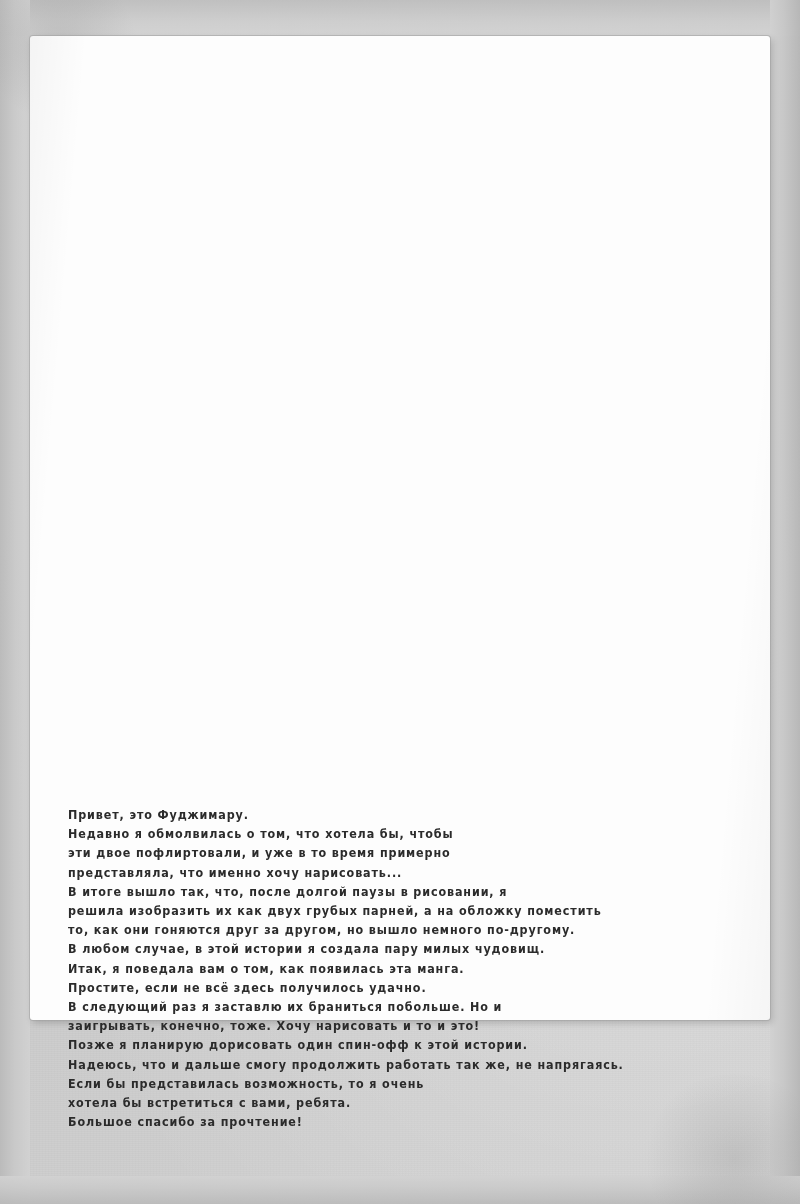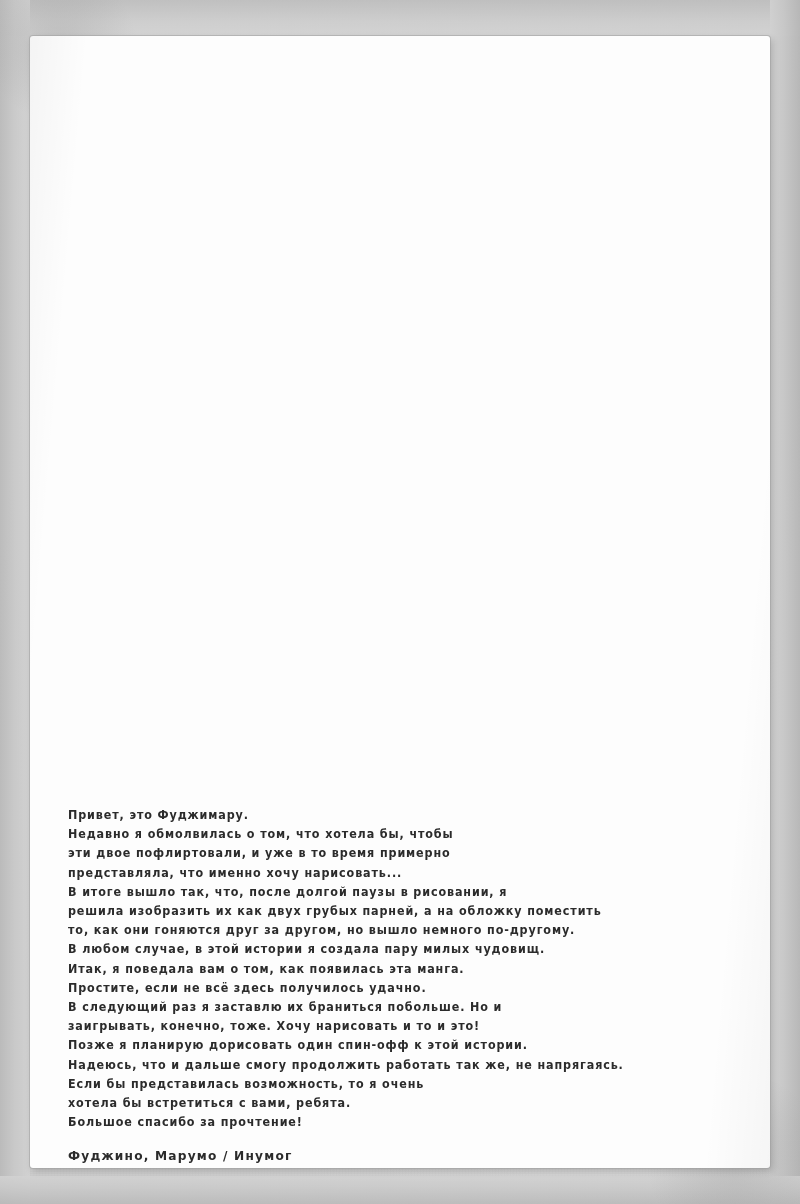--- a/index.html
+++ b/index.html
@@ -29,21 +29,21 @@
     background-image:
       repeating-linear-gradient(0deg, rgba(0,0,0,0.03) 0px, rgba(0,0,0,0.03) 1px, rgba(255,255,255,0.03) 1px, rgba(255,255,255,0.03) 2px),
       repeating-linear-gradient(90deg, rgba(0,0,0,0.025) 0px, rgba(0,0,0,0.025) 1px, rgba(255,255,255,0.02) 1px, rgba(255,255,255,0.02) 3px);
     pointer-events: none;
   }
   .paper {
     position: absolute;
     left: 30px;
     top: 36px;
     width: 740px;
-    height: 1132px;
+    height: 984px;
     background: #fdfdfd;
     border-radius: 3px;
     box-shadow:
       0 0 0 1px rgba(160,160,160,0.55),
       2px 3px 7px rgba(0,0,0,0.18);
   }
   .paper-inner-shade {
     position: absolute;
     inset: 0;
     border-radius: 3px;
@@ -160,17 +160,16 @@
       <div class="aw-line">В следующий раз я заставлю их браниться побольше. Но и</div>
       <div class="aw-line">заигрывать, конечно, тоже. Хочу нарисовать и то и это!</div>
       <div class="aw-line">Позже я планирую дорисовать один спин-офф к этой истории.</div>
       <div class="aw-line">Надеюсь, что и дальше смогу продолжить работать так же, не напрягаясь.</div>
       <div class="aw-line">Если бы представилась возможность, то я очень</div>
       <div class="aw-line">хотела бы встретиться с вами, ребята.</div>
       <div class="aw-line">Большое спасибо за прочтение!</div>
 
       <div class="aw-gap"></div>
 
-      <div class="signature">Фуджино, Марумо / Инумог</div>
     </div>
   </div>
 
 </div>
 
 </body></html>

